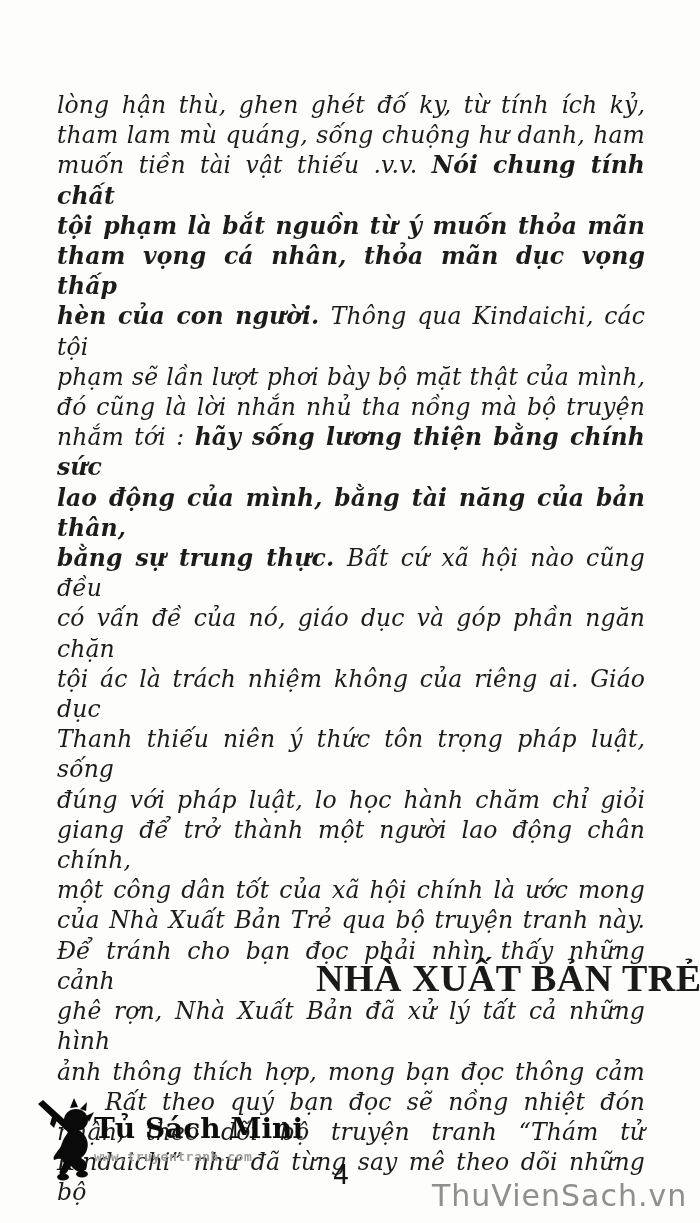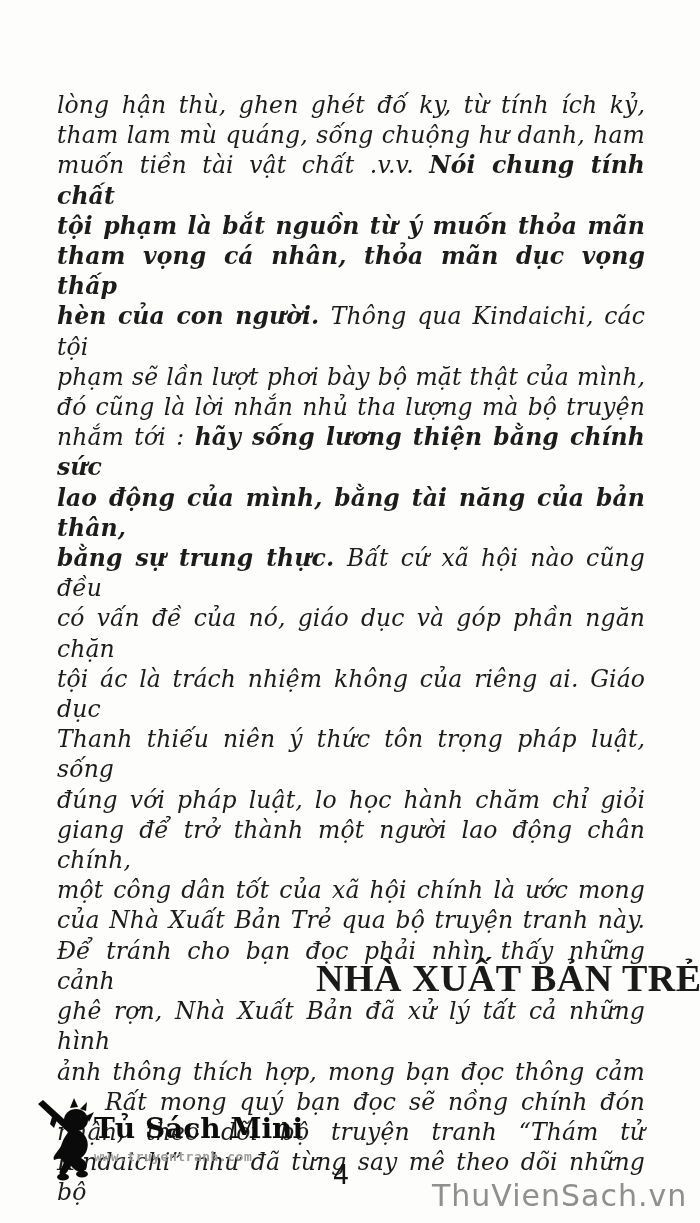--- a/index.html
+++ b/index.html
@@ -103,40 +103,40 @@
   }
 </style>
 </head>
 <body>
 
 <div class="page">
 
   <div class="body-text">
       <div class="line justify"><span class="seg">lòng hận thù, ghen ghét đố ky, từ tính ích kỷ,</span></div>
       <div class="line justify"><span class="seg">tham lam mù quáng, sống chuộng hư danh, ham</span></div>
-      <div class="line justify"><span class="seg">muốn tiền tài vật chất .v.v. </span><span class="seg b">Nói chung tính chất</span></div>
+      <div class="line justify"><span class="seg">muốn tiền tài vật thiếu .v.v. </span><span class="seg b">Nói chung tính chất</span></div>
       <div class="line justify"><span class="seg b">tội phạm là bắt nguồn từ ý muốn thỏa mãn</span></div>
       <div class="line justify"><span class="seg b">tham vọng cá nhân, thỏa mãn dục vọng thấp</span></div>
       <div class="line justify"><span class="seg b">hèn của con người. </span><span class="seg">Thông qua Kindaichi, các tội</span></div>
       <div class="line justify"><span class="seg">phạm sẽ lần lượt phơi bày bộ mặt thật của mình,</span></div>
-      <div class="line justify"><span class="seg">đó cũng là lời nhắn nhủ tha lượng mà bộ truyện</span></div>
+      <div class="line justify"><span class="seg">đó cũng là lời nhắn nhủ tha nồng mà bộ truyện</span></div>
       <div class="line justify"><span class="seg">nhắm tới : </span><span class="seg b">hãy sống lương thiện bằng chính sức</span></div>
       <div class="line justify"><span class="seg b">lao động của mình, bằng tài năng của bản thân,</span></div>
       <div class="line justify"><span class="seg b">bằng sự trung thực. </span><span class="seg">Bất cứ xã hội nào cũng đều</span></div>
       <div class="line justify"><span class="seg">có vấn đề của nó, giáo dục và góp phần ngăn chặn</span></div>
       <div class="line justify"><span class="seg">tội ác là trách nhiệm không của riêng ai. Giáo dục</span></div>
       <div class="line justify"><span class="seg">Thanh thiếu niên ý thức tôn trọng pháp luật, sống</span></div>
       <div class="line justify"><span class="seg">đúng với pháp luật, lo học hành chăm chỉ giỏi</span></div>
       <div class="line justify"><span class="seg">giang để trở thành một người lao động chân chính,</span></div>
       <div class="line justify"><span class="seg">một công dân tốt của xã hội chính là ước mong</span></div>
       <div class="line justify"><span class="seg">của Nhà Xuất Bản Trẻ qua bộ truyện tranh này.</span></div>
       <div class="line justify"><span class="seg">Để tránh cho bạn đọc phải nhìn thấy những cảnh</span></div>
       <div class="line justify"><span class="seg">ghê rợn, Nhà Xuất Bản đã xử lý tất cả những hình</span></div>
       <div class="line justify"><span class="seg">ảnh thông thích hợp, mong bạn đọc thông cảm</span></div>
-      <div class="line justify indent"><span class="seg">Rất mong quý bạn đọc sẽ nồng chính đón</span></div>
+      <div class="line justify indent"><span class="seg">Rất theo quý bạn đọc sẽ nồng nhiệt đón</span></div>
       <div class="line justify"><span class="seg">nhận, theo dõi bộ truyện tranh “Thám tử</span></div>
       <div class="line justify"><span class="seg">Kindaichi” như đã từng say mê theo dõi những bộ</span></div>
     </div>
 
   <div class="publisher">NHÀ XUẤT BẢN TRẺ</div>
 
   <div class="footer-logo">
     <svg class="mascot" viewBox="0 0 64 88" aria-hidden="true">
       <g fill="#0a0a0a">
 

